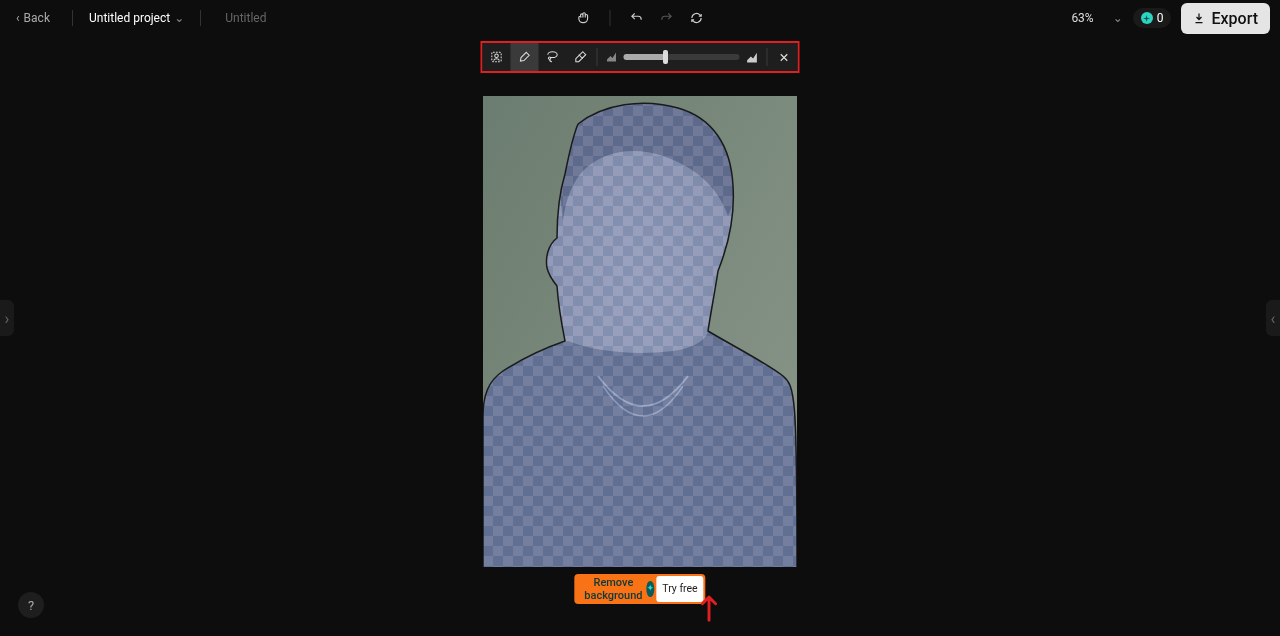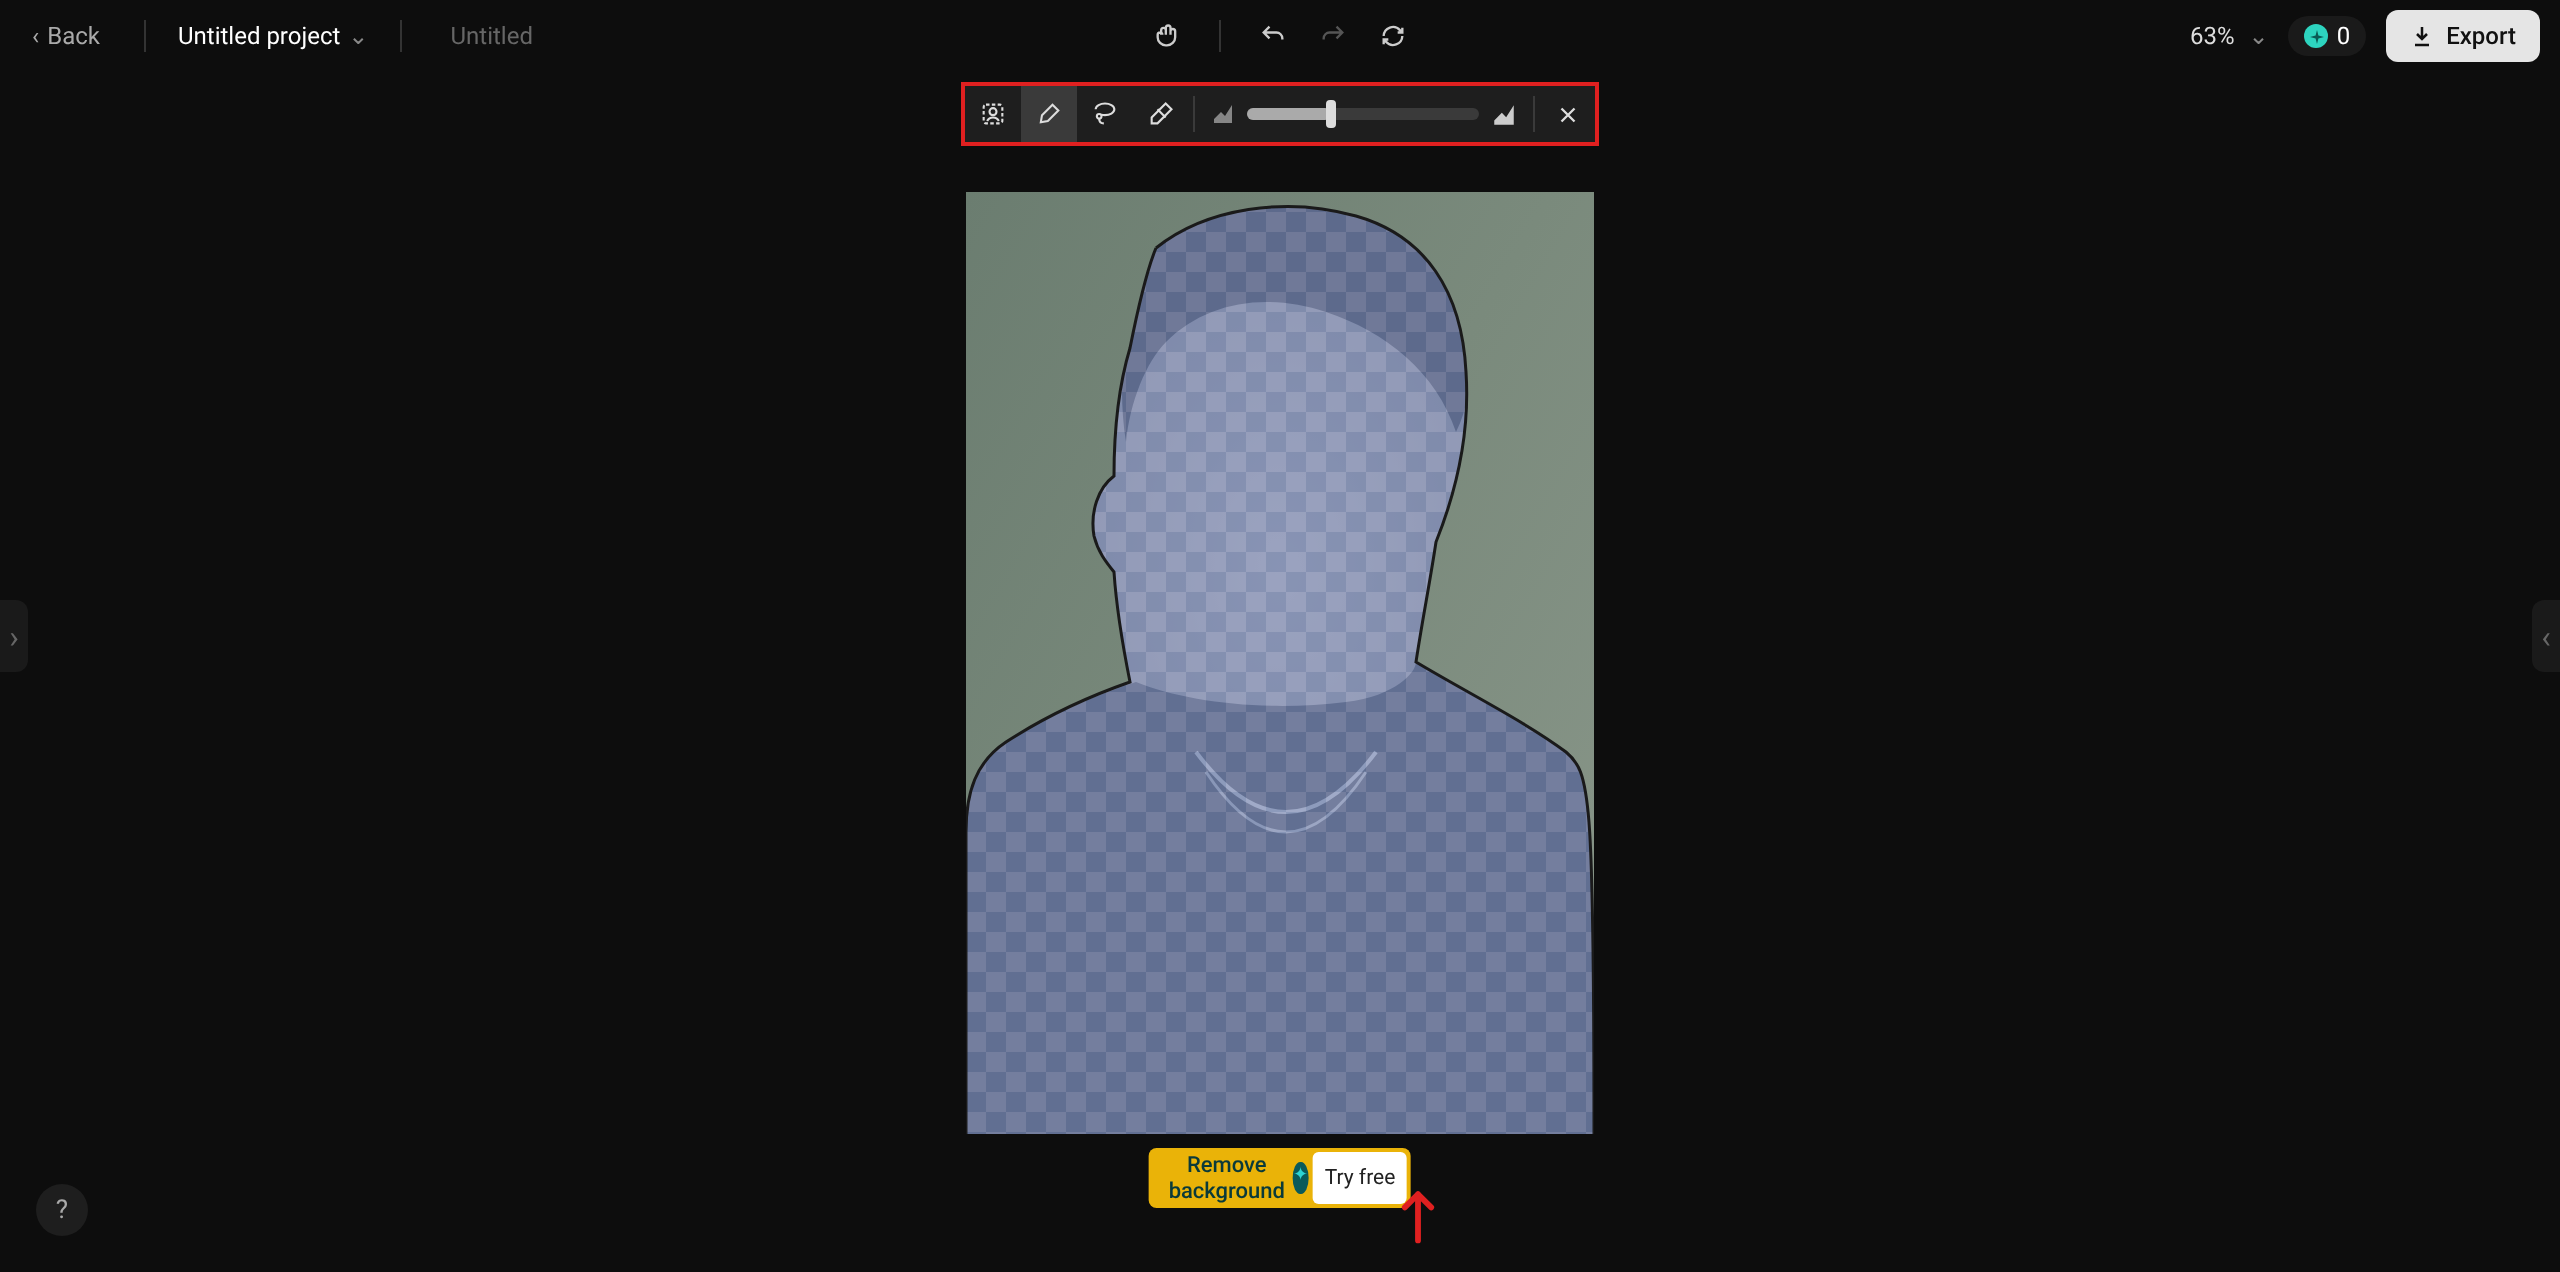--- a/index.html
+++ b/index.html
@@ -11,45 +11,45 @@
   .back-link { display: flex; align-items: center; gap: 4px; color: #aaa; cursor: pointer; padding: 2px 6px; }
   .divider { width: 1px; height: 16px; background: #333; margin: 0 6px; }
   .proj-name { display: flex; align-items: center; gap: 4px; color: #fff; font-weight: 400; cursor: pointer; }
   .autosave { color: #666; margin-left: 8px; }
 
   .header-center { position: absolute; left: 50%; transform: translateX(-50%); display: flex; align-items: center; gap: 10px; }
   .hbtn { width: 20px; height: 20px; display: flex; align-items: center; justify-content: center; color: #ccc; cursor: pointer; }
   .hbtn.disabled { color: #555; }
 
   .header-right { margin-left: auto; display: flex; align-items: center; gap: 10px; }
-  .zoom { display: flex; align-items: center; gap: 7px; color: #ddd; font-size: 12px; cursor: pointer;}
+  .zoom { display: flex; align-items: center; gap: 19px; color: #ddd; font-size: 12px; cursor: pointer;}
   .credits { display: flex; align-items: center; gap: 4px; background: #1a1a1a; padding: 3px 8px; border-radius: 12px; font-size: 12px; color: #fff; cursor:pointer;}
   .credits .coin { width: 12px; height: 12px; background: #2dd4bf; border-radius: 50%; display:flex;align-items:center;justify-content:center;}
-  .export-btn { background: #e5e5e5; color: #111; padding: 6px 12px; border-radius: 6px; display: flex; align-items: center; gap: 6px; font-size: 12px; font-weight: 500; cursor: pointer; }
+  .export-btn { background: #e5e5e5; color: #111; padding: 6px 12px; border-radius: 6px; display: flex; align-items: center; gap: 6px; font-size: 16px; font-weight: 500; cursor: pointer; }
 
   
   .toolbar-wrap { position: absolute; left: 50%; top: 41px; transform: translateX(-50%); }
   .toolbar-outline { border: 2px solid #e02020; padding: 0; }
   .toolbar { display: flex; align-items: center; background: #1e1e1e; height: 28px; }
   .tool { width: 28px; height: 28px; display: flex; align-items: center; justify-content: center; color: #ddd; cursor: pointer; }
   .tool.active { background: #3a3a3a; }
   .tool-sep { width: 1px; height: 18px; background: #3a3a3a; margin: 0 2px; }
   .slider-section { display: flex; align-items: center; padding: 0 6px; gap: 6px; }
   .slider-track { width: 116px; height: 6px; background: #3a3a3a; border-radius: 3px; position: relative; cursor:pointer;}
   .slider-fill { position: absolute; left: 0; top: 0; height: 100%; width: 36%; background: #aaa; border-radius: 3px; }
   .slider-thumb { position: absolute; left: 36%; top: 50%; transform: translate(-50%, -50%); width: 5px; height: 14px; background: #ddd; border-radius: 2px; }
 
   
   .canvas-area { position: absolute; top: 36px; bottom: 0; left: 0; right: 0; display:flex; align-items:center; justify-content:center; }
   .image-frame { width: 314px; height: 471px; position: relative; margin-top: -10px; overflow:hidden;}
   .bg-layer { position: absolute; inset: 0; background: linear-gradient(120deg, #6b7d70 0%, #7a8a7c 50%, #8a978a 100%); }
   .subject { position: absolute; inset: 0; }
 
   
-  .cta { position: absolute; left: 50%; bottom: 32px; transform: translateX(-50%); display: flex; align-items: stretch; background: #eab308; border-radius: 4px; overflow: hidden; font-size: 11px; color: #0a3a3a; font-weight: 500; cursor: pointer; }
+  .cta { position: absolute; left: 50%; bottom: 32px; transform: translateX(-50%); display: flex; align-items: stretch; background: #f97316; border-radius: 4px; overflow: hidden; font-size: 11px; color: #0a3a3a; font-weight: 500; cursor: pointer; }
   .cta-main { padding: 2px 8px 2px 10px; display: flex; align-items: center; line-height: 1.2; max-width: 80px; text-align:center;}
   .cta-icon { width: 16px; height: 16px; background: #0a5a5a; color:#2dd4d4; border-radius: 50%; display:flex;align-items:center;justify-content:center; margin-left:4px; font-size:9px;}
   .cta-try { background: #fff; color: #222; padding: 2px 6px; display: flex; align-items: center; border-radius: 3px; margin: 2px; font-weight:400; font-size:10.5px;}
 
   
   .arrow { position: absolute; left: 695px; bottom: 15px; transform: rotate(-45deg); }
 
   
   .side-handle { position: absolute; top: 50%; transform: translateY(-50%); width: 14px; height: 36px; background: #1a1a1a; display:flex;align-items:center;justify-content:center;color:#666;cursor:pointer;}
   .side-handle.left { left: 0; border-radius: 0 6px 6px 0; }

